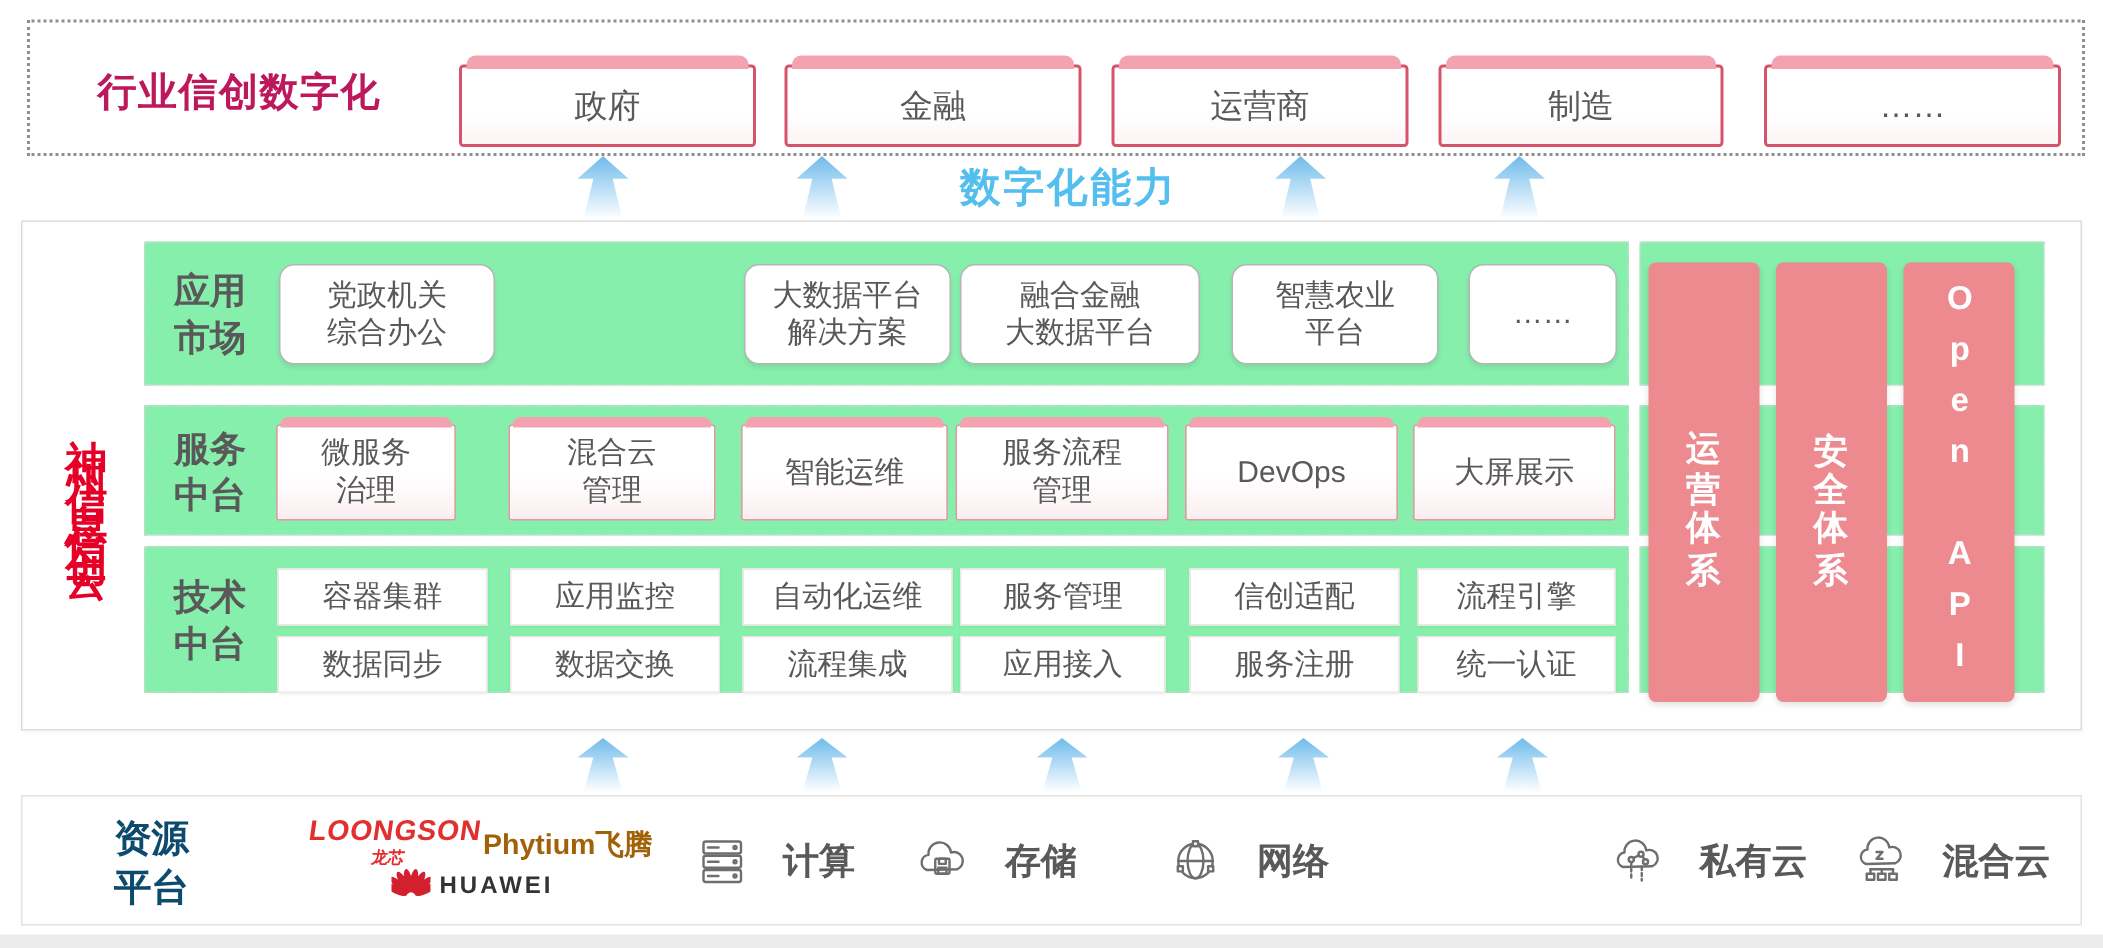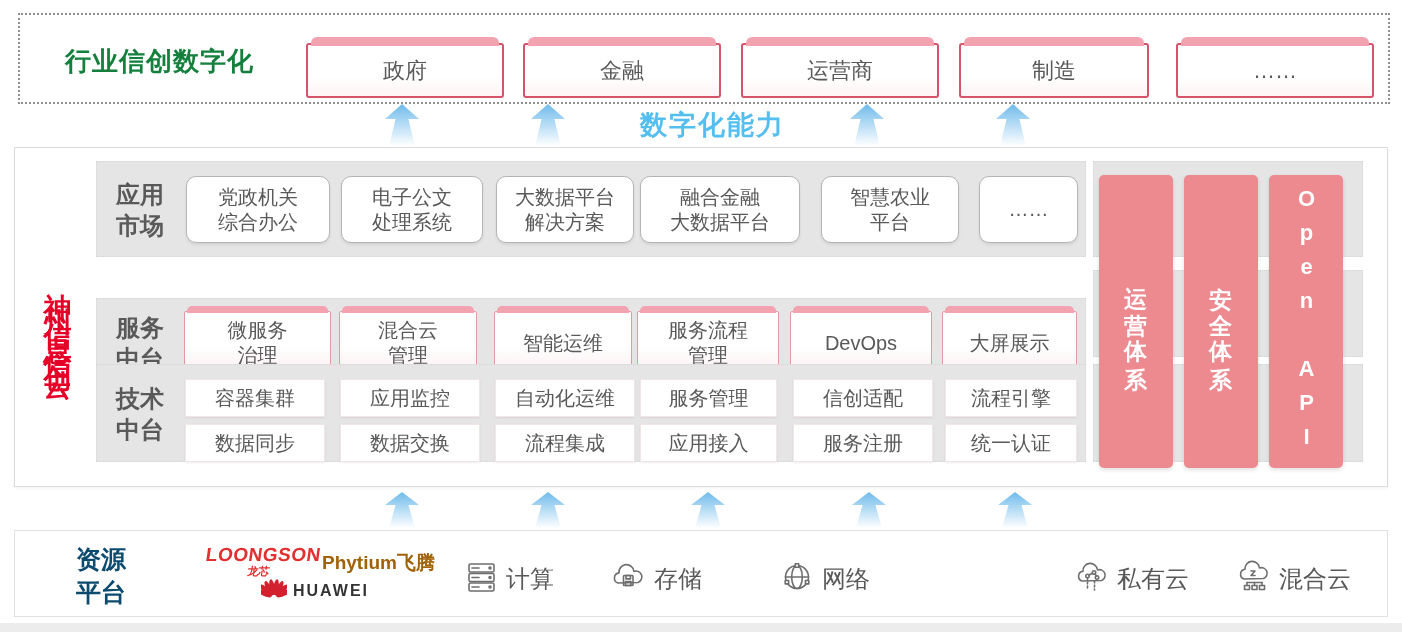--- a/index.html
+++ b/index.html
@@ -4,54 +4,54 @@
 <style>
   * { margin:0; padding:0; box-sizing:border-box; }
   html,body { background:#fff; }
   body { font-family:"Liberation Sans","DejaVu Sans",sans-serif; }
   .stage { position:relative; width:1402px; height:632px; background:#fff; overflow:hidden; }
   .abs { position:absolute; }
   .pre { white-space:pre-line; }
 
   
   .top-band { left:18px; top:13px; width:1372px; height:91px; border:2px dotted #8f8f8f; background:#fff; }
-  .band-label { left:45px; top:29px; width:200px; font-size:26px; font-weight:bold; color:#15803d; letter-spacing:1px; line-height:34px; }
+  .band-label { left:45px; top:29px; width:200px; font-size:26px; font-weight:bold; color:#be185d; letter-spacing:1px; line-height:34px; }
   .ind-box { top:28px; height:55px; background:linear-gradient(180deg,#ffffff 60%,#fdf4f5 100%); border:2px solid #d5546b; border-radius:3px; display:flex; align-items:center; justify-content:center; font-size:22px; color:#595959; }
   .ind-box .cap { position:absolute; left:3px; right:3px; top:-8px; height:9px; background:#f3a3b0; border-radius:6px 6px 0 0; }
 
   
   .arrow { width:34px; background:linear-gradient(180deg,#6fbbea 0%,#a6d5f3 38%,#dbeefb 75%,rgba(255,255,255,0) 100%); clip-path:polygon(50% 0,100% 36%,69% 36%,88% 100%,12% 100%,31% 36%,0 36%); }
   .arrow-top { top:104px; height:42px; }
   .arrow-bot { top:492px; height:36px; }
   .cap-label { left:640px; top:107px; font-size:27px; font-weight:bold; color:#54bfee; letter-spacing:2px; }
 
   
   .main-box { left:14px; top:147px; width:1374px; height:340px; background:#fff; border:1px solid #dcdcdc; box-shadow:0 1px 3px rgba(0,0,0,.05); }
   .v-title { left:22px; top:16px; height:312px; width:40px; writing-mode:vertical-rl; text-orientation:upright; font-size:28px; font-weight:bold; color:#e60027; letter-spacing:14px; line-height:40px; text-align:center; }
-  .strip { background:#e5e5e5; border:1px dotted #d6d6d6; }
+  .strip { background:#86efac; border:1px dotted #d6d6d6; }
   .row-label { font-size:24px; font-weight:bold; color:#595959; line-height:31px; text-align:center; }
   .wbox { background:#fff; display:flex; align-items:center; justify-content:center; text-align:center; font-size:20px; line-height:25px; color:#595959; }
   .app-box { border:1px solid #b5b5b5; border-radius:10px; box-shadow:0 2px 3px rgba(0,0,0,.08); }
   .svc-box { border:1px solid #e898a3; border-radius:2px; background:linear-gradient(180deg,#ffffff 55%,#fbeef0 100%); }
   .svc-box .cap { position:absolute; left:2px; right:2px; top:-6px; height:7px; background:#f3a3b0; border-radius:5px 5px 0 0; }
   .tech-box { border:1px solid #f0e6e6; box-shadow:0 1px 2px rgba(0,0,0,.07); font-size:20px; }
   .bar { top:27px; width:74px; height:293px; background:#ed8a90; border-radius:5px; display:flex; align-items:center; justify-content:center; box-shadow:0 2px 4px rgba(0,0,0,.12); }
   .bar-text { writing-mode:vertical-rl; text-orientation:upright; color:#fff; font-weight:bold; font-size:23px; letter-spacing:27px; line-height:74px; text-align:center; }
   .bar-text.latin { letter-spacing:9px; font-size:22px; }
 
   
   .res-box { left:14px; top:530px; width:1374px; height:87px; background:#fff; border:1px solid #e2e2e2; }
   .res-label { left:36px; top:12px; width:100px; font-size:25px; font-weight:bold; color:#0c4a6e; line-height:33px; text-align:center; }
   .loongson { left:190px; top:13px; width:110px; text-align:center; color:#e23030; transform:skewX(-8deg); }
   .loongson-text { display:block; font-size:19px; font-weight:bold; letter-spacing:.5px; }
   .loongson-sub { display:block; font-size:11px; font-weight:bold; margin-top:-2px; }
   .phytium { left:307px; top:19px; font-size:19px; font-weight:bold; color:#a16207; }
   .huawei { left:246px; top:47px; display:flex; align-items:center; gap:6px; }
   .huawei-text { font-size:16px; font-weight:bold; color:#333; letter-spacing:2px; }
-  .res-item { top:22px; height:42px; display:flex; align-items:flex-end; gap:7px; }
+  .res-item { top:22px; height:42px; display:flex; align-items:center; gap:23px;font-weight:bold; }
   .res-item .lbl { font-size:24px; color:#595959; }
   .icon-line { stroke:#6e6e6e; fill:none; stroke-width:1.6; stroke-linecap:round; stroke-linejoin:round; }
 
   .bottom-strip { left:0; top:623px; width:1402px; height:9px; background:#ececec; }
 </style>
 </head>
 <body>
 
 <div class="stage">
 
@@ -86,35 +86,33 @@
   <div class="abs arrow arrow-top" style="left:996px;"></div>
 
   <div class="abs main-box">
     <div class="abs v-title">神州信息信创云</div>
 
     <div class="abs strip" style="left:81px;top:13px;width:990px;height:96px;">
       <div class="abs row-label pre" style="left:14px;top:17px;width:58px;">应用
 市场</div>
       <div class="abs wbox app-box pre" style="left:89px;top:14px;width:144px;height:67px;">党政机关
 综合办公</div>
-      <div class="abs wbox app-box pre" style="left:244px;top:14px;width:142px;height:67px;">电子公文
-处理系统</div>
       <div class="abs wbox app-box pre" style="left:399px;top:14px;width:138px;height:67px;">大数据平台
 解决方案</div>
       <div class="abs wbox app-box pre" style="left:543px;top:14px;width:160px;height:67px;">融合金融
 大数据平台</div>
       <div class="abs wbox app-box pre" style="left:724px;top:14px;width:138px;height:67px;">智慧农业
 平台</div>
       <div class="abs wbox app-box pre" style="left:882px;top:14px;width:99px;height:67px;">……</div>
     </div>
 
-    <div class="abs strip" style="left:81px;top:122px;width:990px;height:87px;margin-top:28px;">
+    <div class="abs strip" style="left:81px;top:122px;width:990px;height:87px;">
       <div class="abs row-label pre" style="left:14px;top:13px;width:58px;">服务
 中台</div>
-      <div class="abs wbox svc-box pre" style="left:87px;top:12px;width:147px;height:64px;"><span class="cap"></span><span class="pre">微服务
+      <div class="abs wbox svc-box pre" style="left:87px;top:12px;width:120px;height:64px;"><span class="cap"></span><span class="pre">微服务
 治理</span></div>
       <div class="abs wbox svc-box pre" style="left:242px;top:12px;width:138px;height:64px;"><span class="cap"></span><span class="pre">混合云
 管理</span></div>
       <div class="abs wbox svc-box pre" style="left:397px;top:12px;width:138px;height:64px;"><span class="cap"></span><span class="pre">智能运维</span></div>
       <div class="abs wbox svc-box pre" style="left:540px;top:12px;width:142px;height:64px;"><span class="cap"></span><span class="pre">服务流程
 管理</span></div>
       <div class="abs wbox svc-box pre" style="left:693px;top:12px;width:142px;height:64px;"><span class="cap"></span><span class="pre">DevOps</span></div>
       <div class="abs wbox svc-box pre" style="left:845px;top:12px;width:135px;height:64px;"><span class="cap"></span><span class="pre">大屏展示</span></div>
     </div>
 

